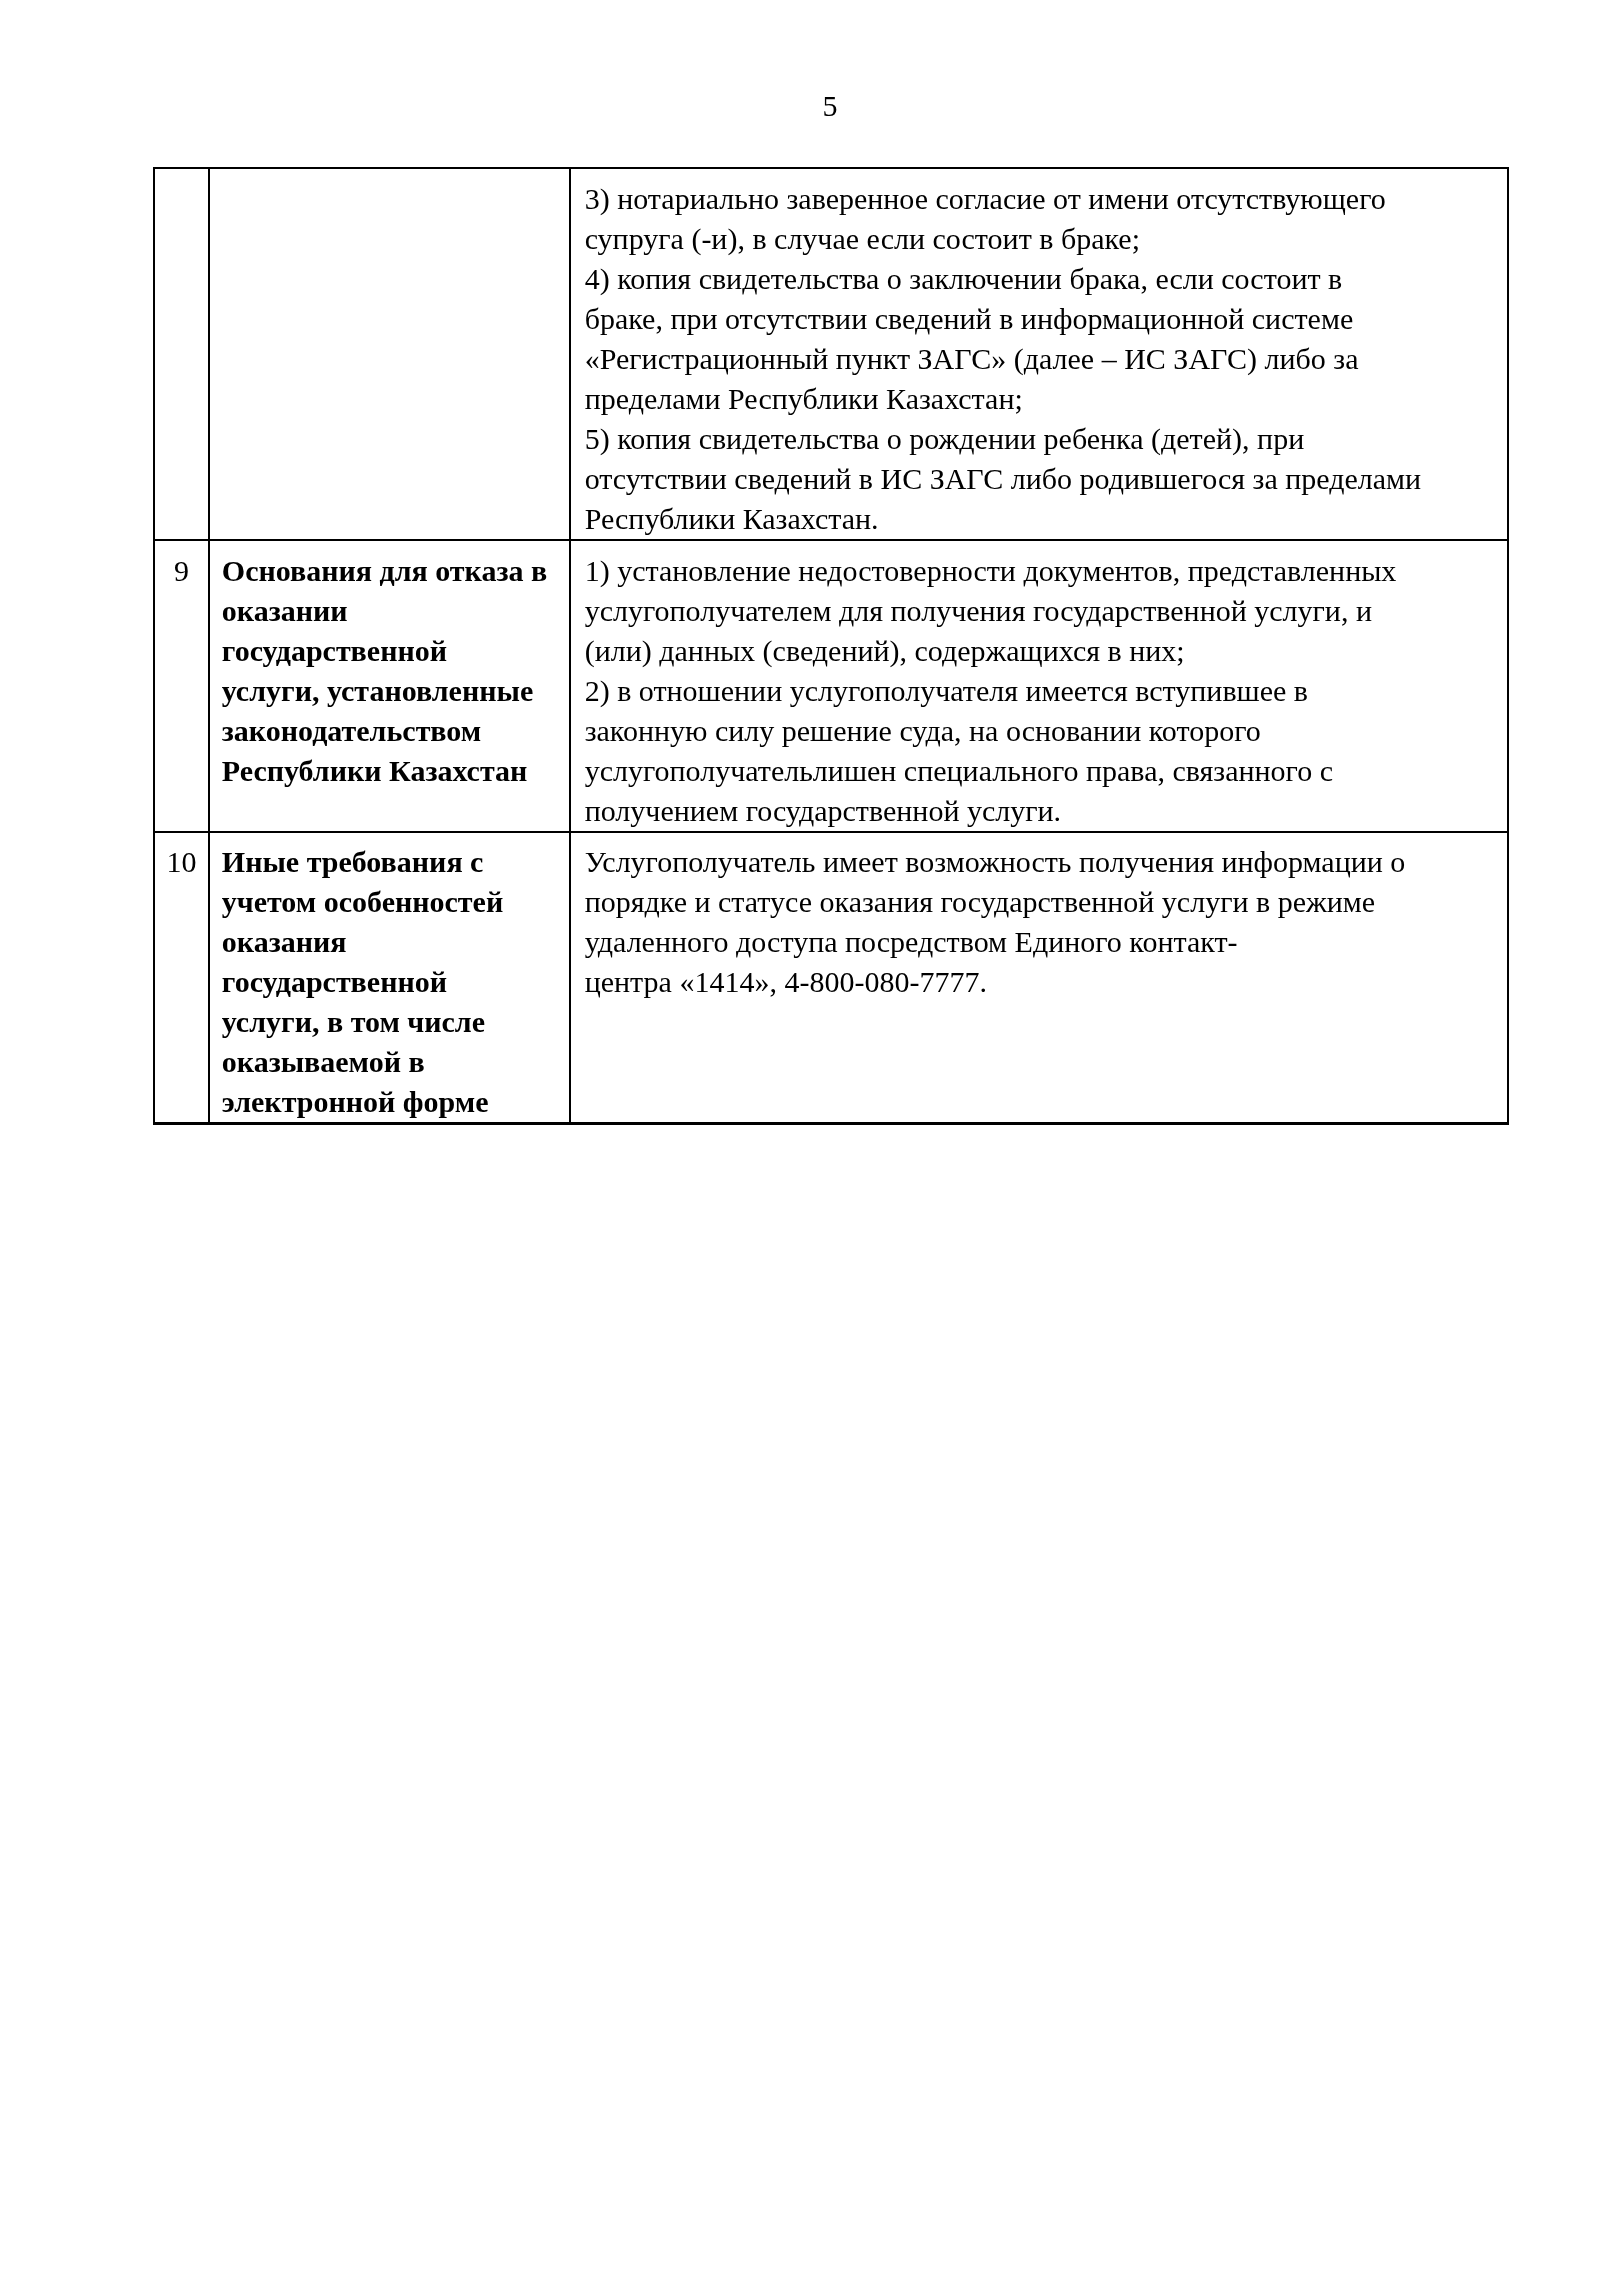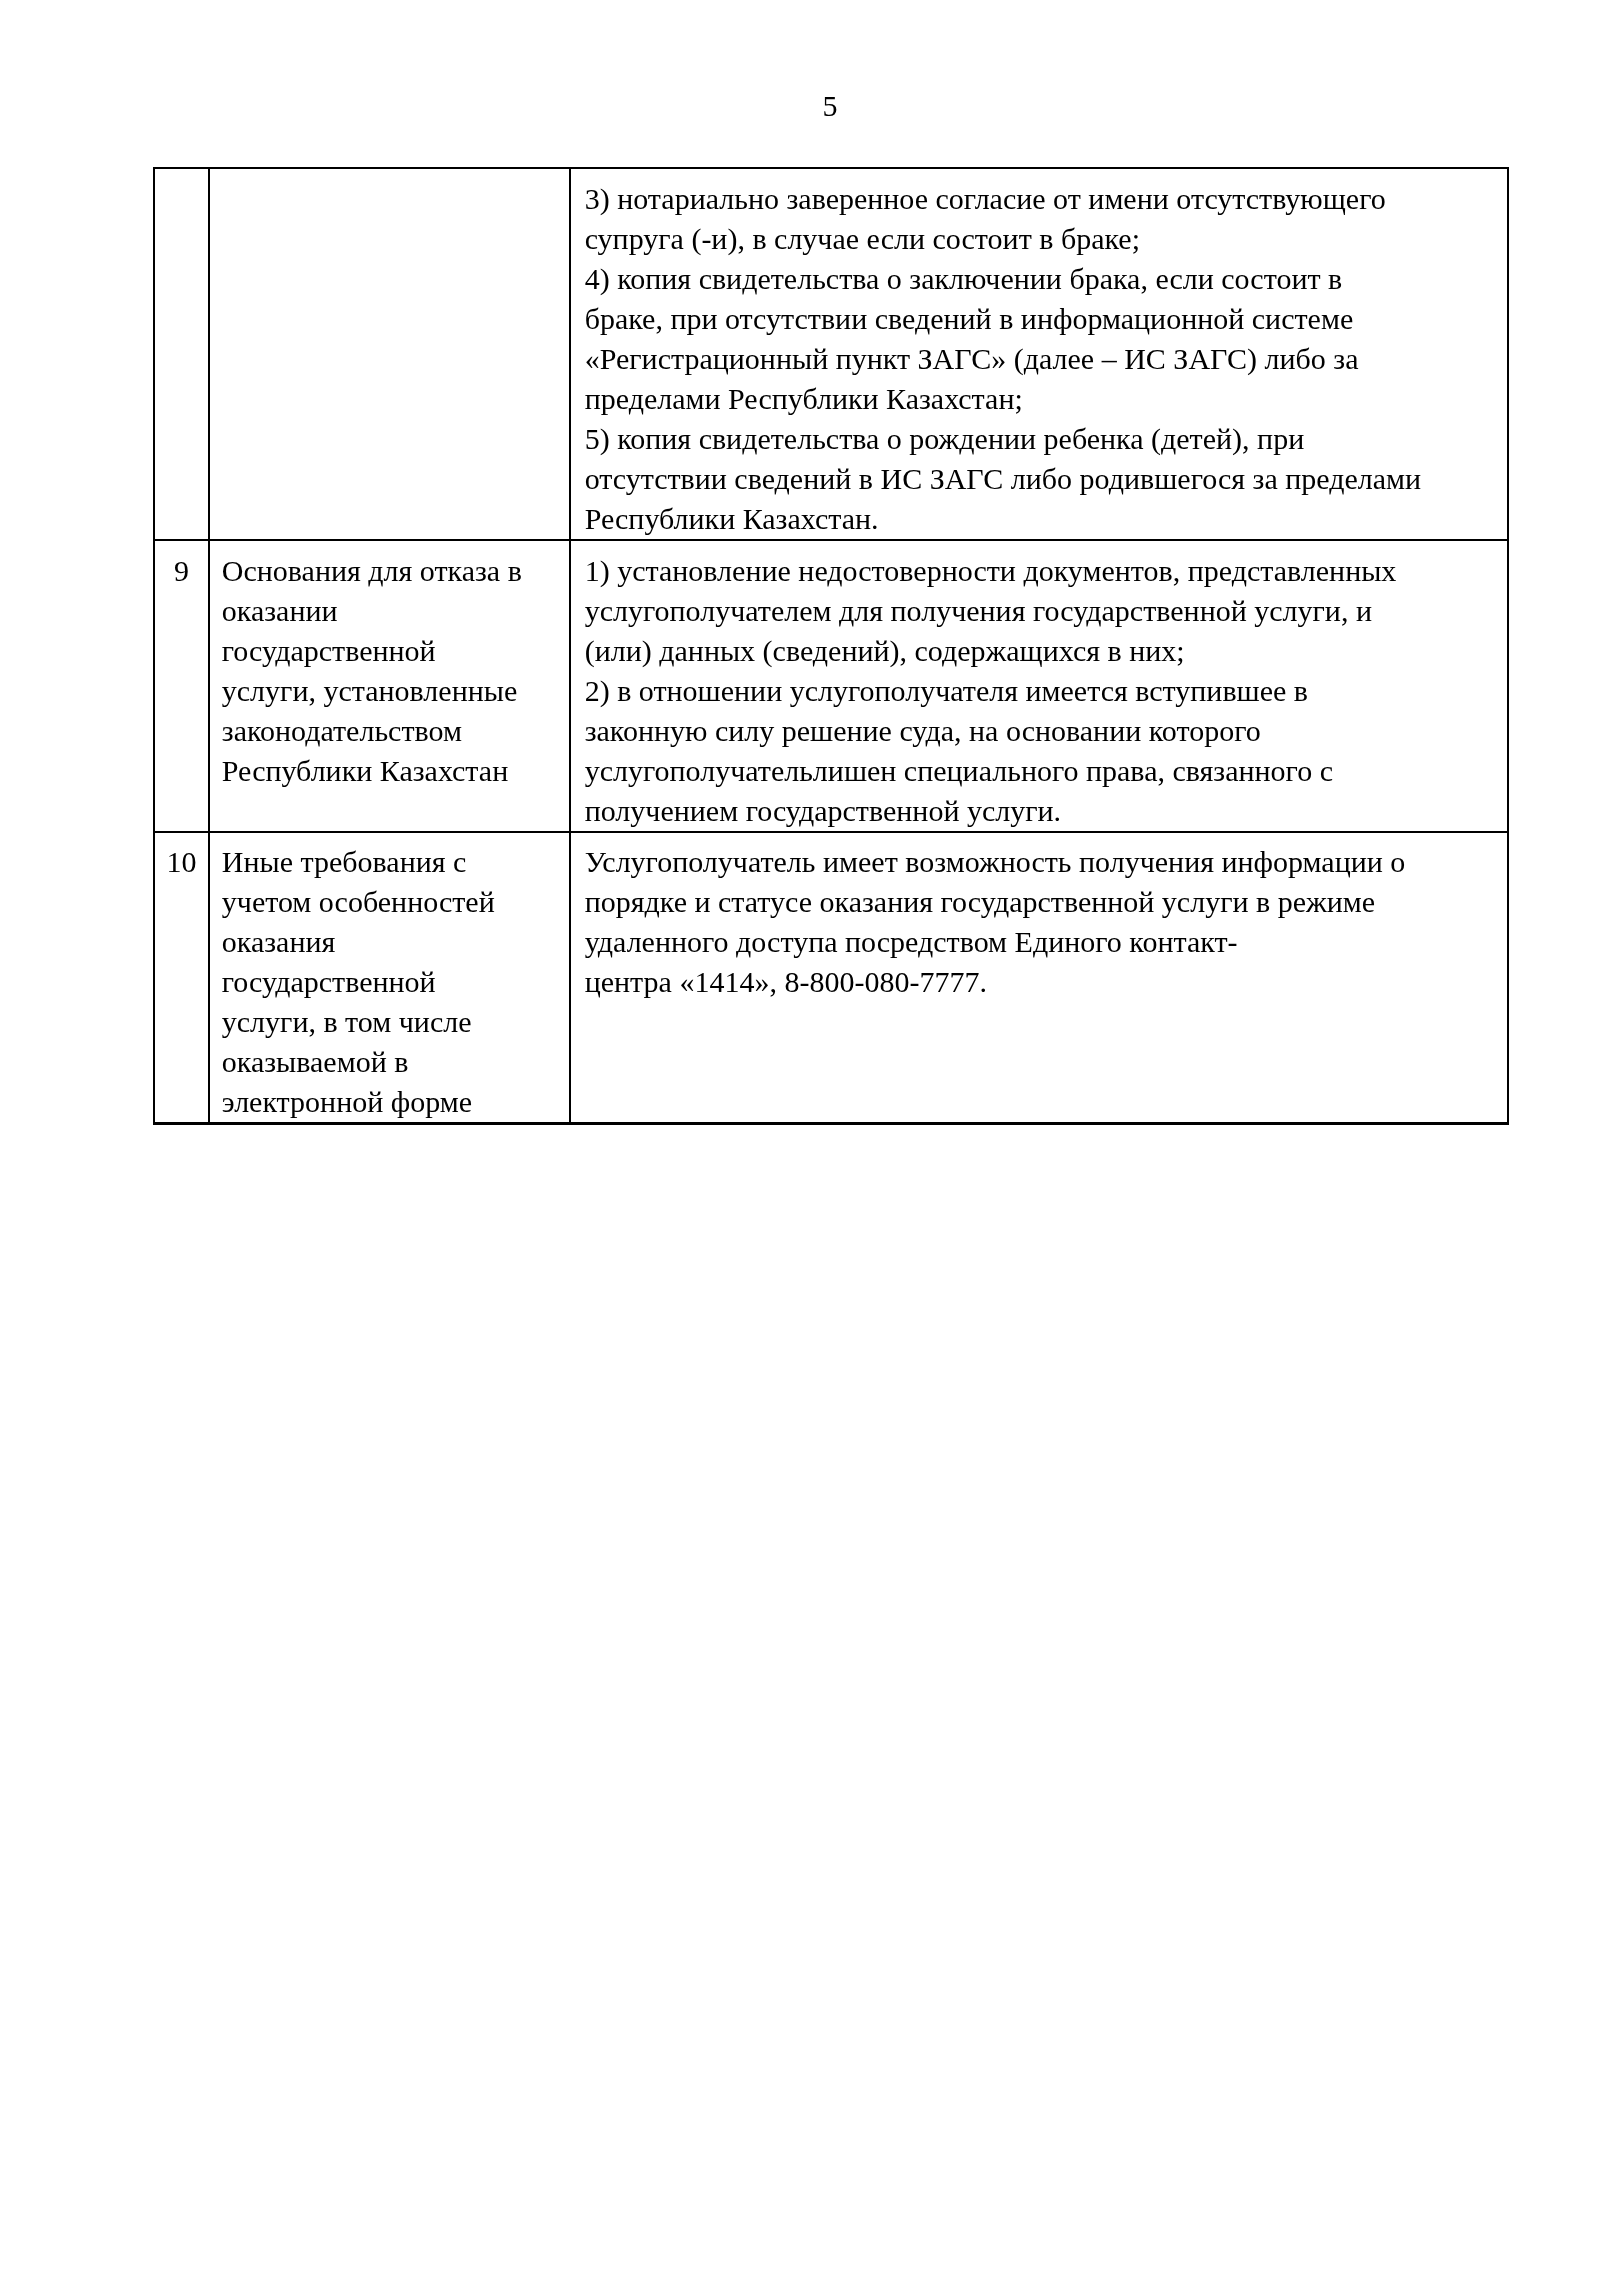--- a/index.html
+++ b/index.html
@@ -49,20 +49,21 @@
   }
   tr.r0 { height: 361px; }
   tr.r1 { height: 283px; }
   tr.r2 { height: 279px; }
   td.cell-num {
     text-align: center;
     padding: 9.8px 2px 0 2px;
   }
   td.cell-label {
     padding: 9.8px 7.8px 0 11.8px;
+    font-weight: bold;
   }
   td.cell-content {
     padding: 9.8px 13.7px 0 13.7px;
   }
 </style>
 </head>
 <body>
 
 <div class="page">
 
@@ -112,20 +113,20 @@
         <td class="cell-label">Иные требования с
 учетом особенностей
 оказания
 государственной
 услуги, в том числе
 оказываемой в
 электронной форме</td>
         <td class="cell-content">Услугополучатель имеет возможность получения информации о
 порядке и статусе оказания государственной услуги в режиме
 удаленного доступа посредством Единого контакт-
-центра «1414», 8-800-080-7777.</td>
+центра «1414», 4-800-080-7777.</td>
       </tr>
 
     </tbody>
   </table>
 
 </div>
 
 
 </body></html>

